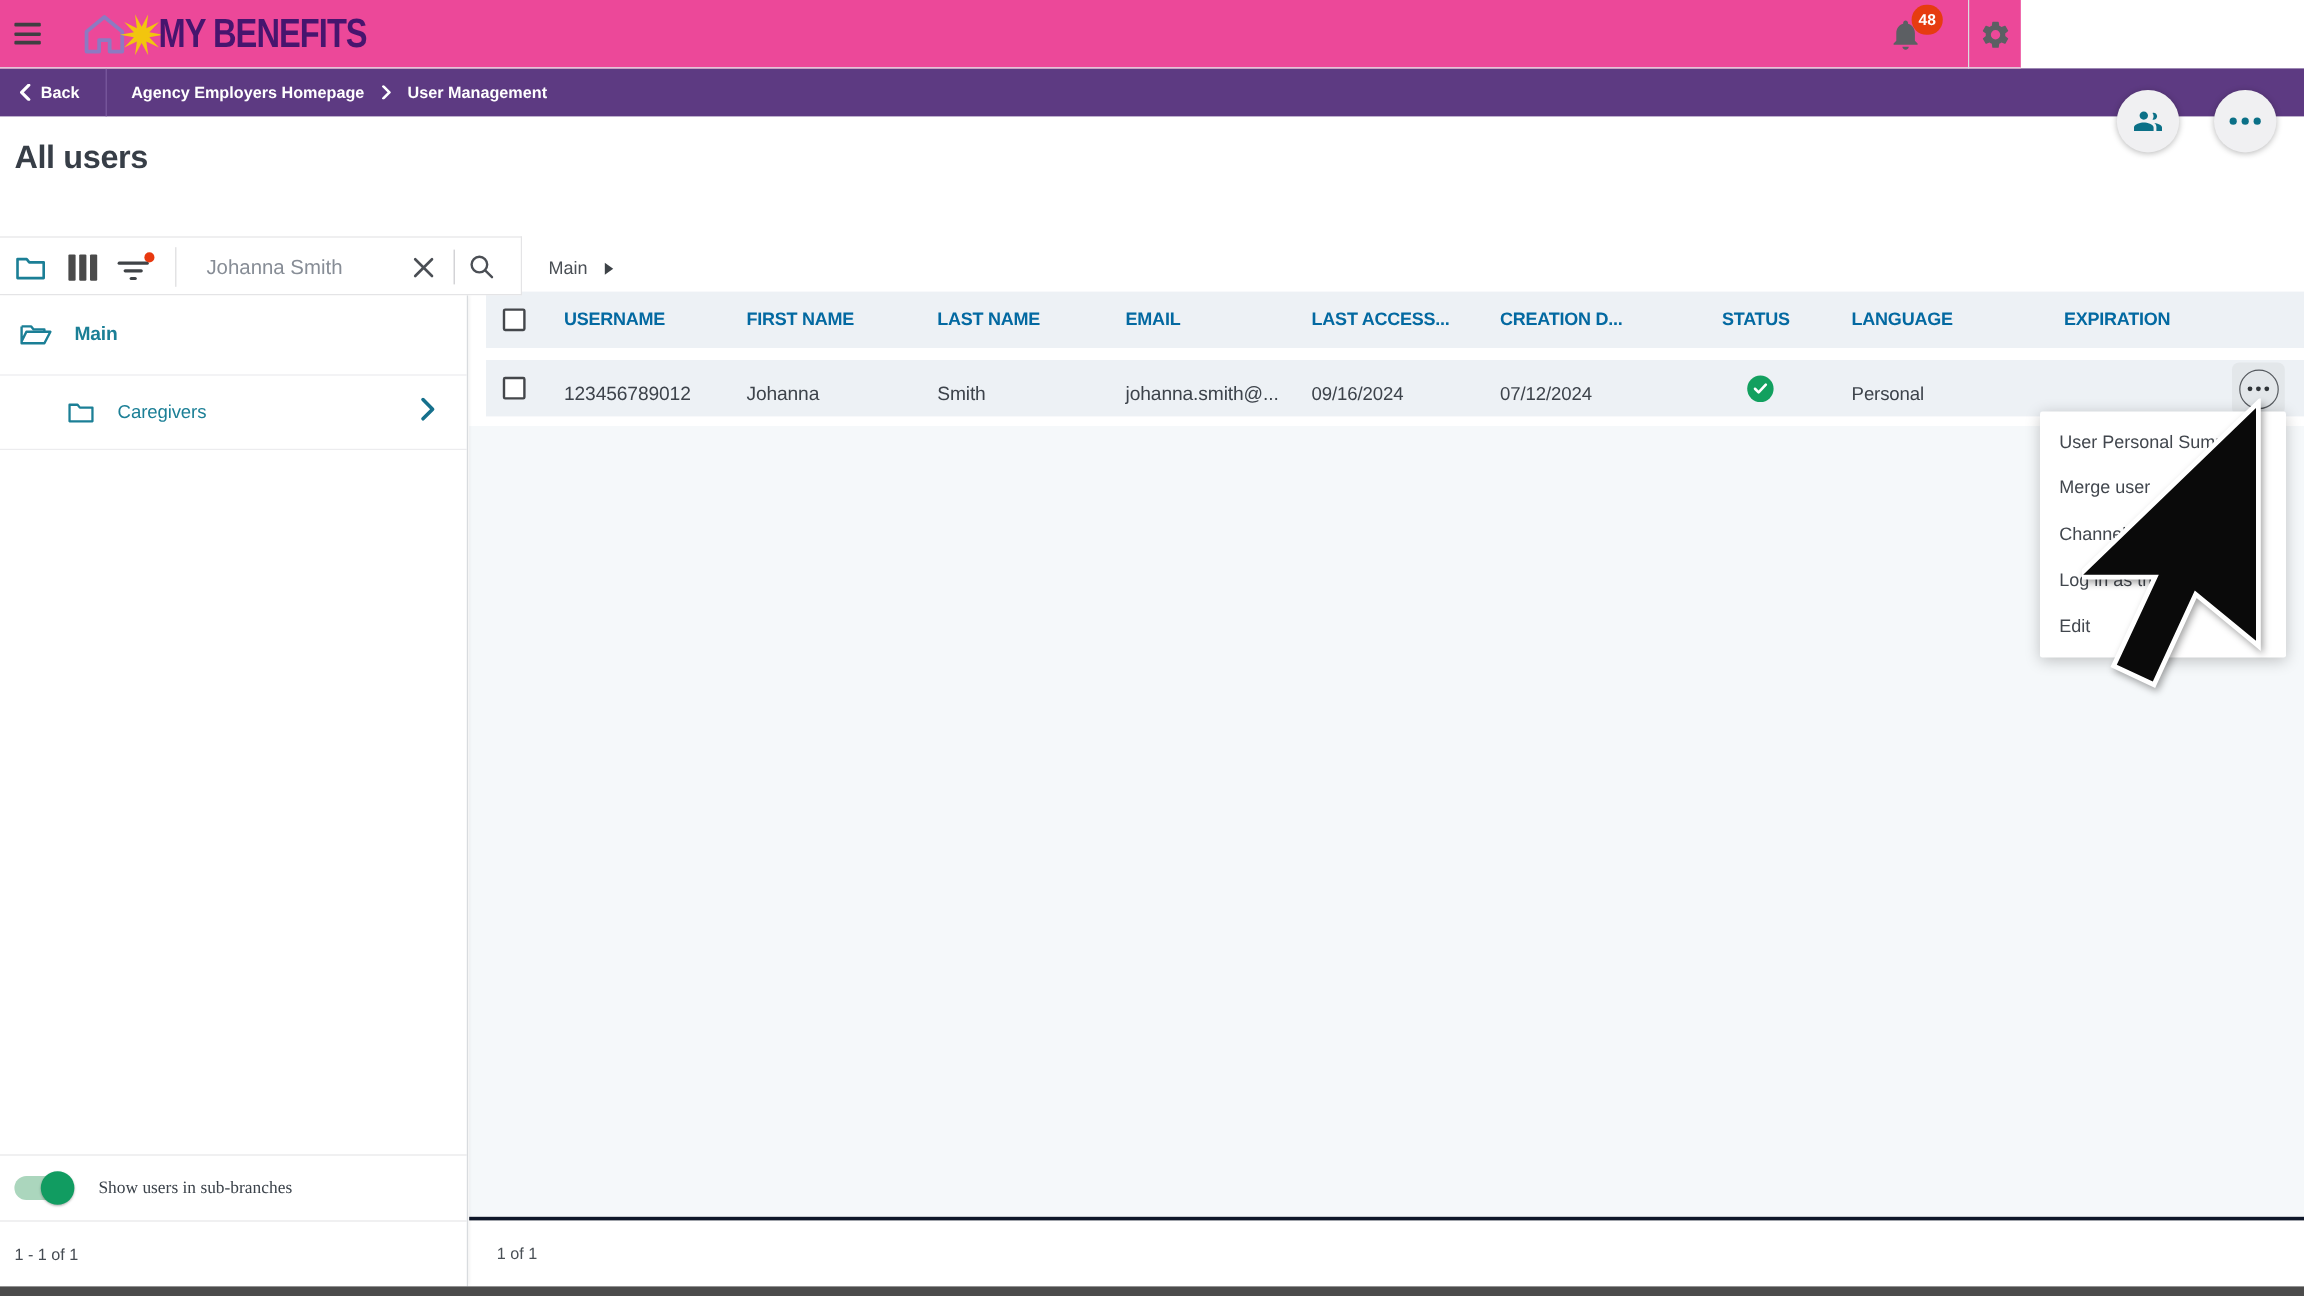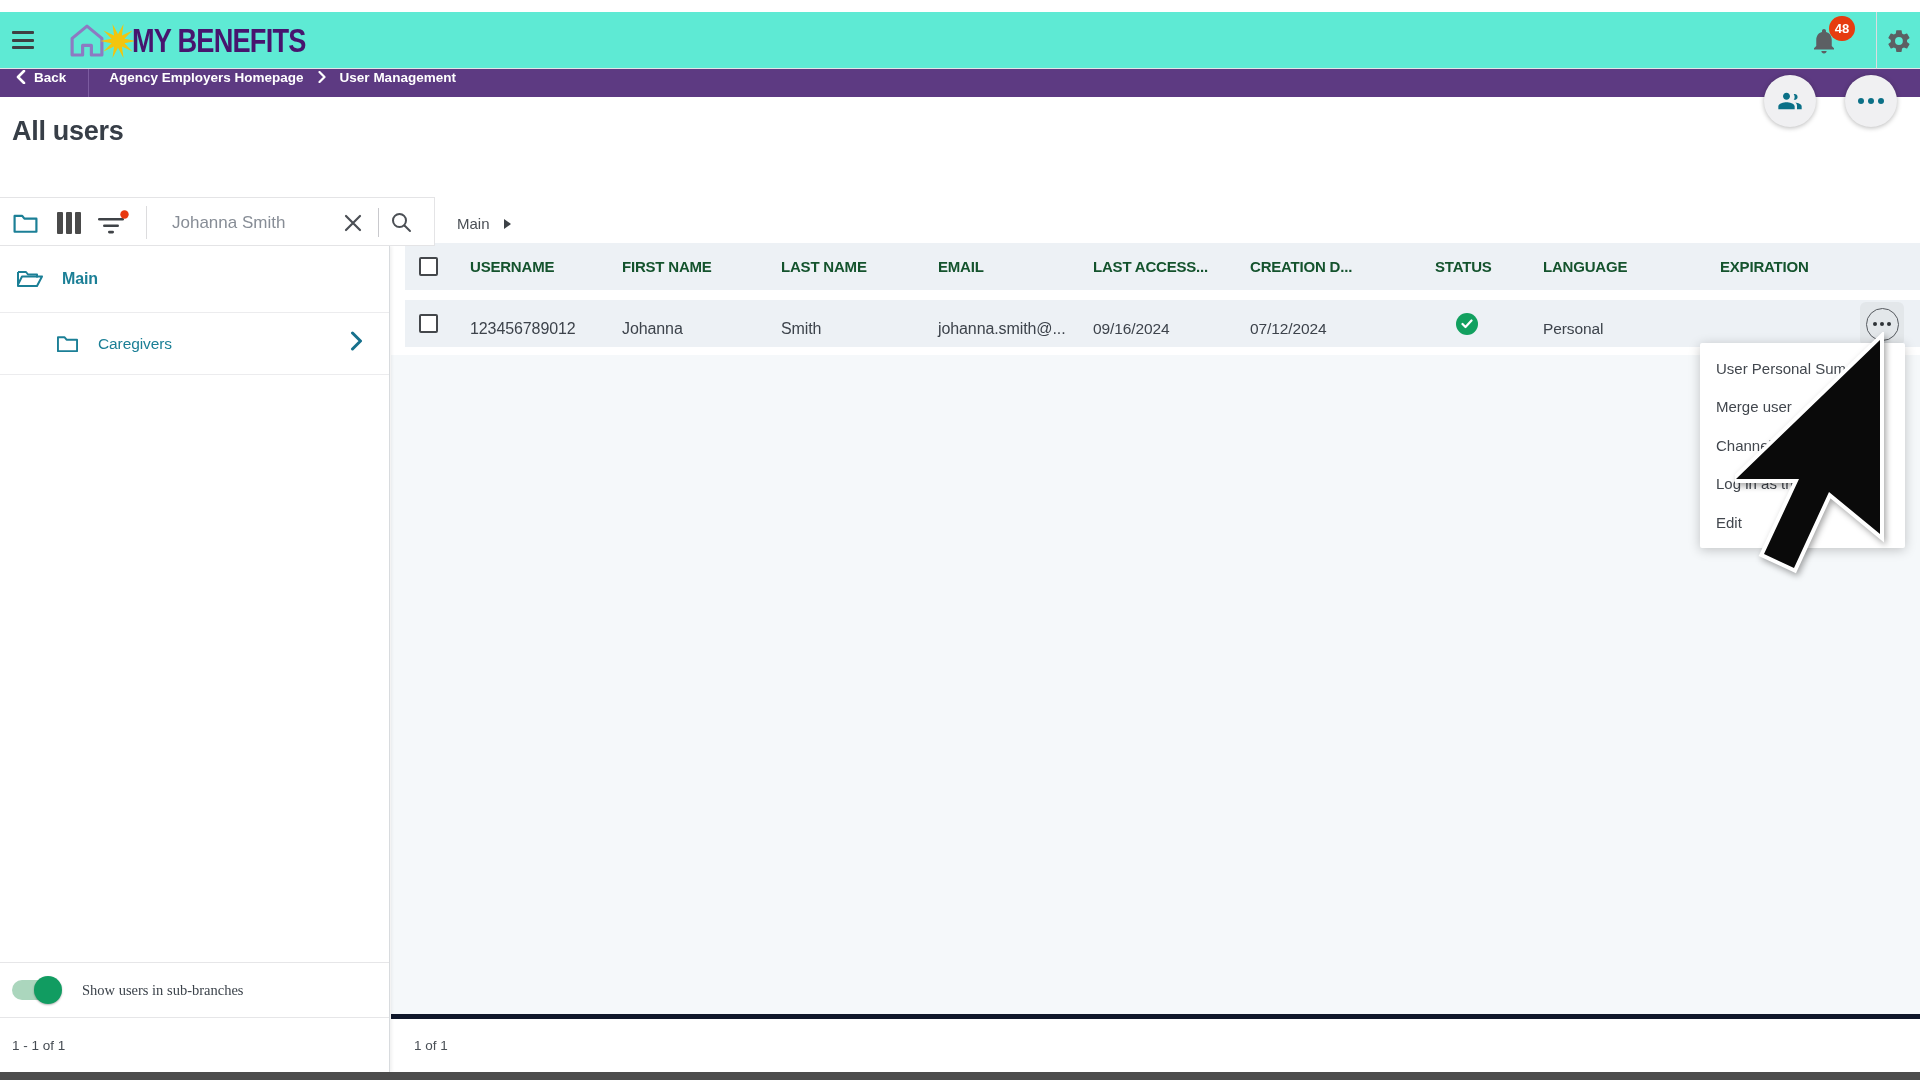--- a/index.html
+++ b/index.html
@@ -1,20 +1,20 @@
 <!DOCTYPE html>
 <html><head>
 <meta charset="utf-8">
 <style>
   * { margin:0; padding:0; box-sizing:border-box; }
   html,body { width:1920px; height:1080px; overflow:hidden; }
   body { font-family:"Liberation Sans","DejaVu Sans",sans-serif; background:#ffffff; position:relative; color:#3d434b; }
 
   
-  #topbar { position:absolute; left:0; top:12px; width:1920px; height:57px; background:#5eead4; border-bottom:1px solid #e3e4e8; z-index:10; }
+  #topbar { position:absolute; left:0; top:0; width:1684px; height:57px; background:#ec4899; border-bottom:1px solid #e3e4e8; z-index:10; }
   #hamburger { position:absolute; left:12px; top:19px; width:22px; height:19px; cursor:pointer; }
   #hamburger span { display:block; height:3px; background:#3f3f42; margin-bottom:4.5px; border-radius:1px; }
   #logo { position:absolute; left:66px; top:0; height:57px; display:flex; align-items:center; }
   #brand-text { font-size:34px; font-weight:bold; color:#47156e; letter-spacing:-1px; transform:scaleX(.8); transform-origin:left center; white-space:nowrap; margin-left:-4px; }
   #bell-wrap { position:absolute; right:77px; top:14px; width:34px; height:34px; }
   #bell-badge { position:absolute; right:-12px; top:-10px; min-width:26px; height:25px; background:#e63c10; color:#fff; font-size:13px; font-weight:bold; border-radius:13px; display:flex; align-items:center; justify-content:center; z-index:2; }
   #topbar-divider { position:absolute; right:43px; top:0; width:1px; height:57px; background:#dcdce0; }
   #gear-wrap { position:absolute; right:8px; top:16px; width:26px; height:26px; }
 
   
@@ -64,29 +64,29 @@
   #tree-footer span { margin-left:12px; }
 
   
   #table-breadcrumb { position:absolute; left:457px; top:215px; display:flex; align-items:center; gap:14px; font-size:15px; color:#4a4f55; z-index:4; }
   #tb-caret { width:0; height:0; border-top:5.5px solid transparent; border-bottom:5.5px solid transparent; border-left:7px solid #3d4247; }
   #main-gray { position:absolute; left:391px; right:0; top:355px; height:659px; background:#f5f8fa; z-index:1; }
   #table-header, #table-row { position:absolute; left:405px; right:0; height:47px; background:#edf1f5; z-index:2; }
   #table-header { top:243px; }
   #table-row { top:300px; cursor:pointer; }
   .cbox { position:absolute; left:14px; top:14px; width:19px; height:19px; border:2.5px solid #44474b; border-radius:2px; background:#fff; cursor:pointer; }
-  .th { position:absolute; top:0; height:47px; display:flex; align-items:center; color:#14532d; font-weight:bold; font-size:15px; letter-spacing:-0.2px; cursor:pointer; }
+  .th { position:absolute; top:0; height:47px; display:flex; align-items:center; color:#0369a1; font-weight:bold; font-size:15px; letter-spacing:-0.2px; cursor:pointer; }
   .td { position:absolute; top:0; height:58px; display:flex; align-items:center; color:#3d434b; font-size:16px; letter-spacing:-0.1px; }
   .c0{left:65px}.c1{left:217px}.c2{left:376px}.c3{left:533px}.c4{left:688px}.c5{left:845px}.c6{left:1030px}.c7{left:1138px}.c8{left:1315px}
   #status-check { position:absolute; left:1051px; top:13px; width:22px; height:22px; border-radius:50%; background:#12a05f; display:flex; align-items:center; justify-content:center; }
   #row-menu-btn { position:absolute; right:16px; top:2px; width:44px; height:44px; background:#e3e7ea; border-radius:6px; display:flex; align-items:center; justify-content:center; cursor:pointer; }
   #row-menu-btn .ring { width:33px; height:33px; border:1.5px solid #565a5f; border-radius:50%; display:flex; align-items:center; justify-content:center; gap:3px; }
   #row-menu-btn .ring i { width:4px; height:4px; border-radius:50%; background:#2f3337; }
 
-  #main-footer { position:absolute; left:391px; right:0; top:1014px; height:58px; background:#fff; border-top:5px solid #0f172a; display:flex; align-items:center; font-size:13.5px; color:#4a5056; z-index:2; }
+  #main-footer { position:absolute; left:391px; right:0; top:1014px; height:58px; background:#fff; border-top:3px solid #0f172a; display:flex; align-items:center; font-size:13.5px; color:#4a5056; z-index:2; }
   #main-footer span { margin-left:23px; }
 
   
   #context-menu { position:absolute; left:1700px; top:343px; width:205px; background:#fff; box-shadow:0 2px 12px rgba(0,0,0,.22); border-radius:2px; padding:6px 0; z-index:50; }
   .menu-item { height:38.5px; display:flex; align-items:center; padding-left:16px; font-size:15px; color:#42474e; cursor:pointer; white-space:nowrap; }
 
   
   #cursor { position:absolute; left:1735px; top:332px; z-index:60; filter:drop-shadow(2px 3px 3px rgba(0,0,0,.35)); pointer-events:none; }
 
   

